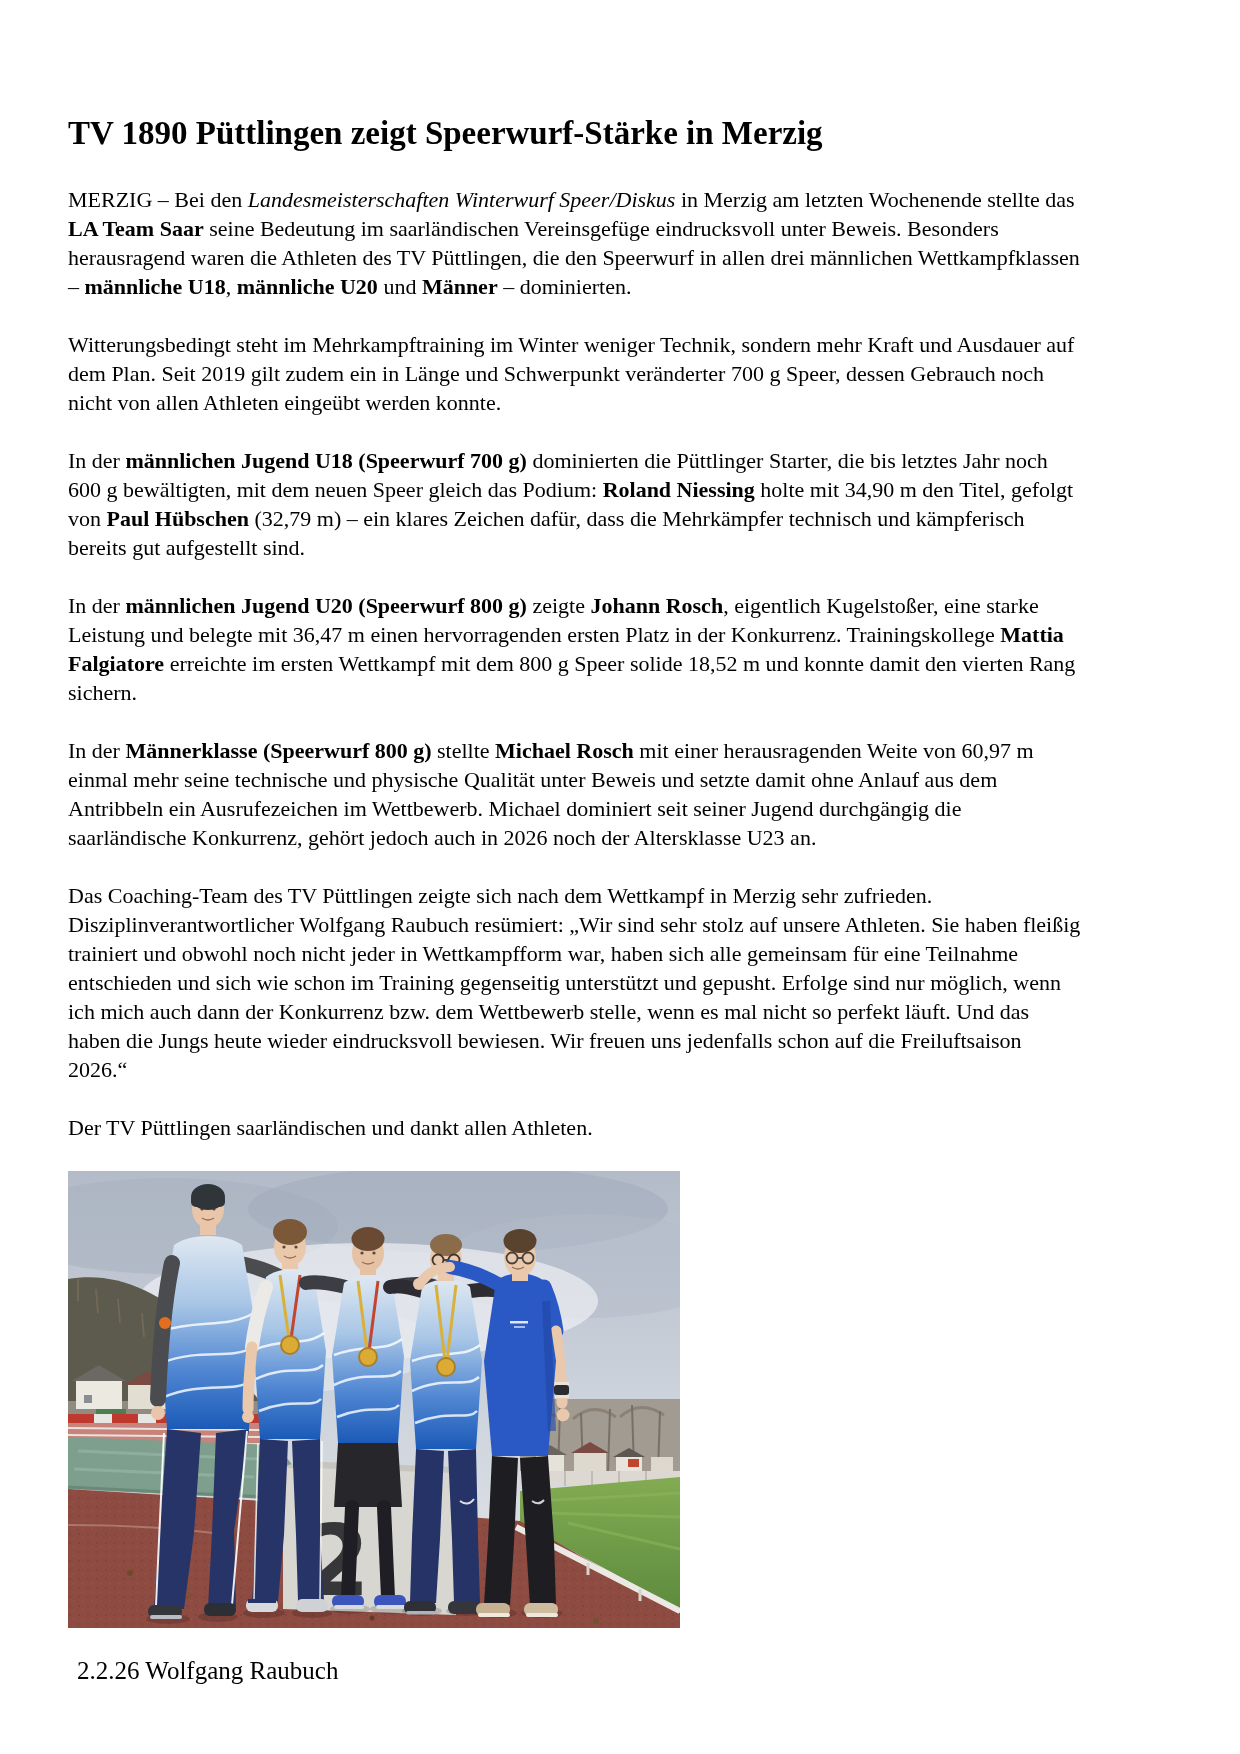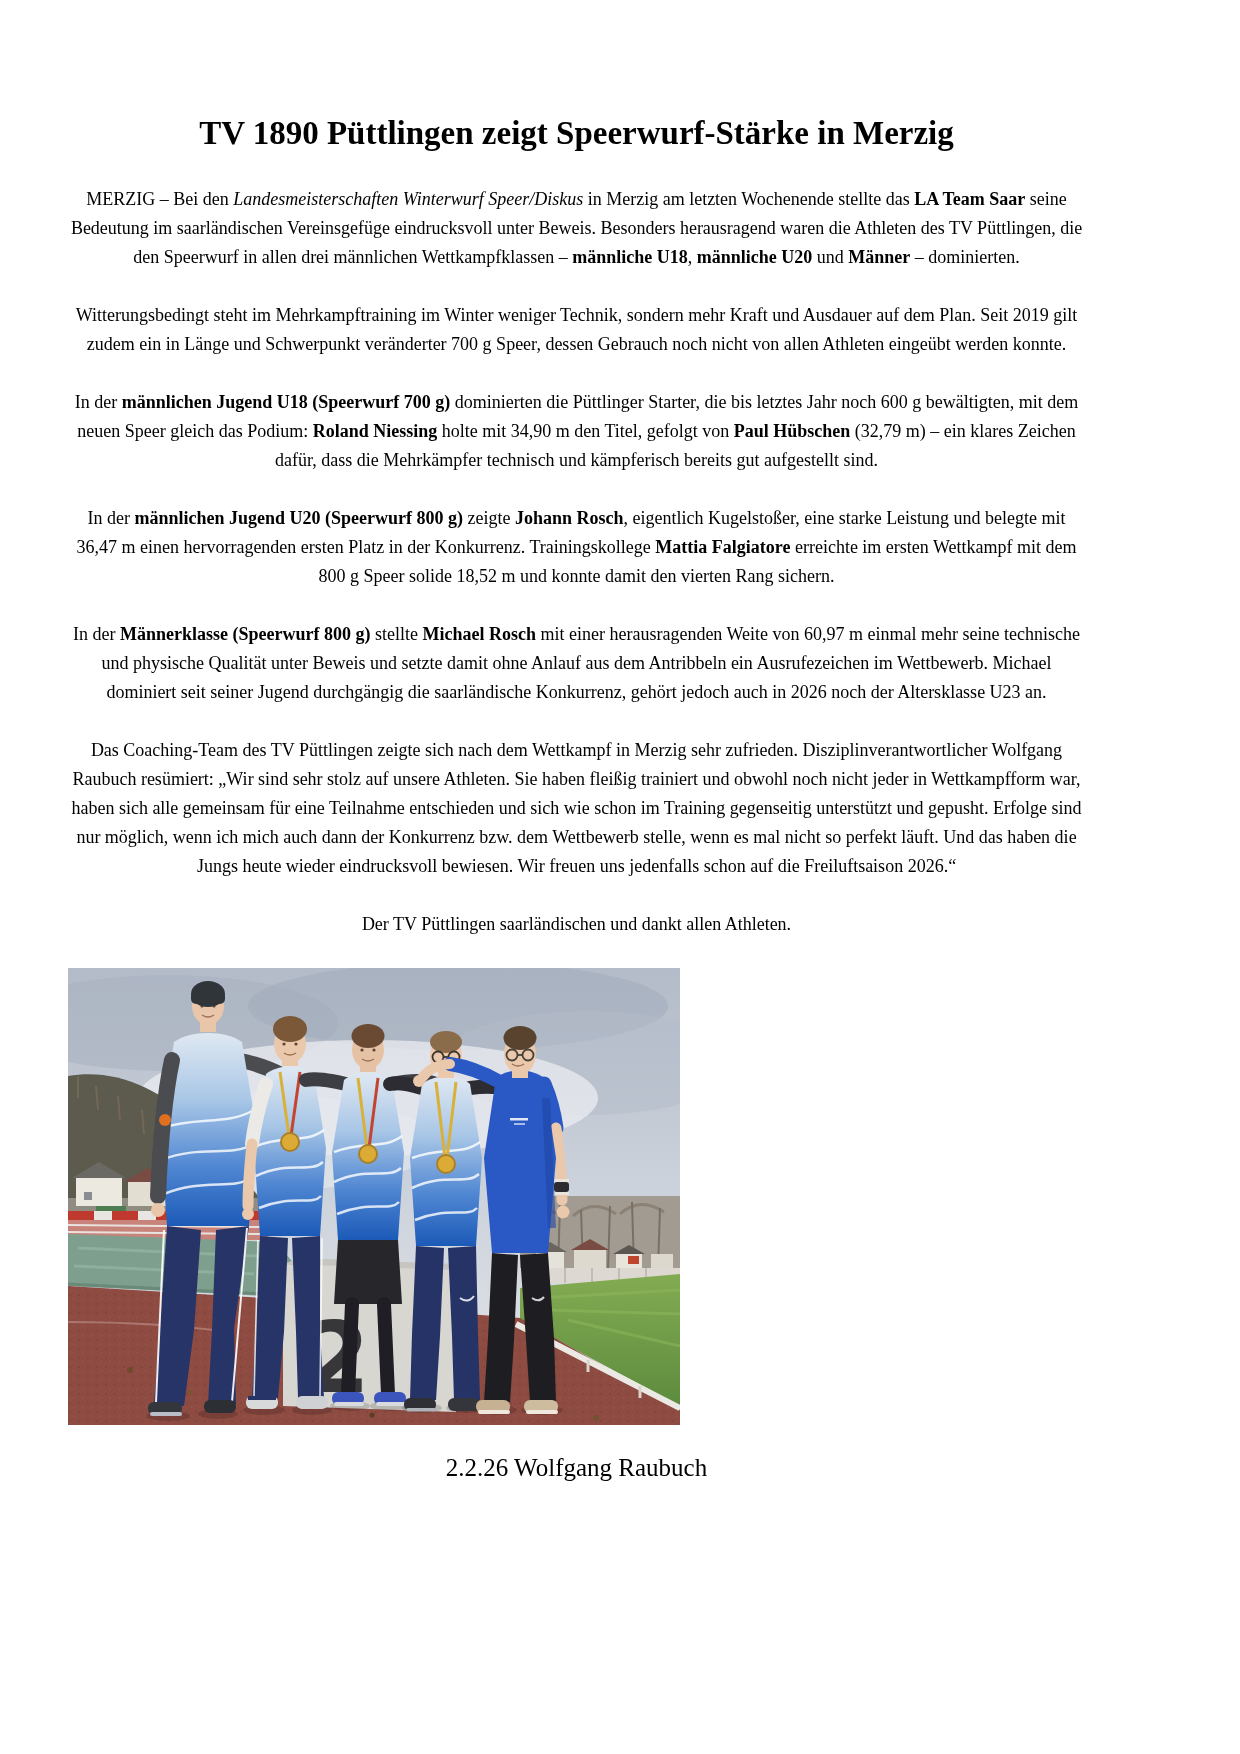--- a/index.html
+++ b/index.html
@@ -1,32 +1,32 @@
 <!DOCTYPE html>
 <html lang="de"><head>
 <meta charset="utf-8">
 <title>TV 1890 Püttlingen zeigt Speerwurf-Stärke in Merzig</title>
 <style>
   html,body { margin:0; padding:0; background:#ffffff; }
   .page {
     width:1240px; height:1754px; background:#ffffff; position:relative;
     box-sizing:border-box; padding:113px 68px 0 68px;
-    font-family:"Liberation Serif", serif; color:#000000; overflow:hidden;text-align:center;
+    font-family:"Liberation Serif", serif; color:#000000; overflow:hidden;
   }
   .content { width:1017px; }
   h1.article-title {
     font-size:33px; line-height:40px; font-weight:bold;
     margin:0 0 32px 0; letter-spacing:0;
   }
-  p.para { font-size:18px; line-height:29px; margin:0 0 29px 0; }
+  p.para { font-size:22px; line-height:29px; margin:0 0 29px 0; }
   p.para .b { font-weight:bold; }
   p.para .i { font-style:italic; }
   figure.photo { margin:0; padding:0; width:612px; height:457px; line-height:0; }
   figure.photo svg { display:block; }
-  p.byline { font-size:25px; line-height:29px; margin:28px 0 0 0; }
+  p.byline { font-size:25px; line-height:29px; margin:28px 0 0 9px; }
 </style>
 </head>
 <body>
 
 <div class="page">
   <div class="content">
 
     <h1 class="article-title">TV 1890 Püttlingen zeigt Speerwurf-Stärke in Merzig</h1>
 
     <div>

